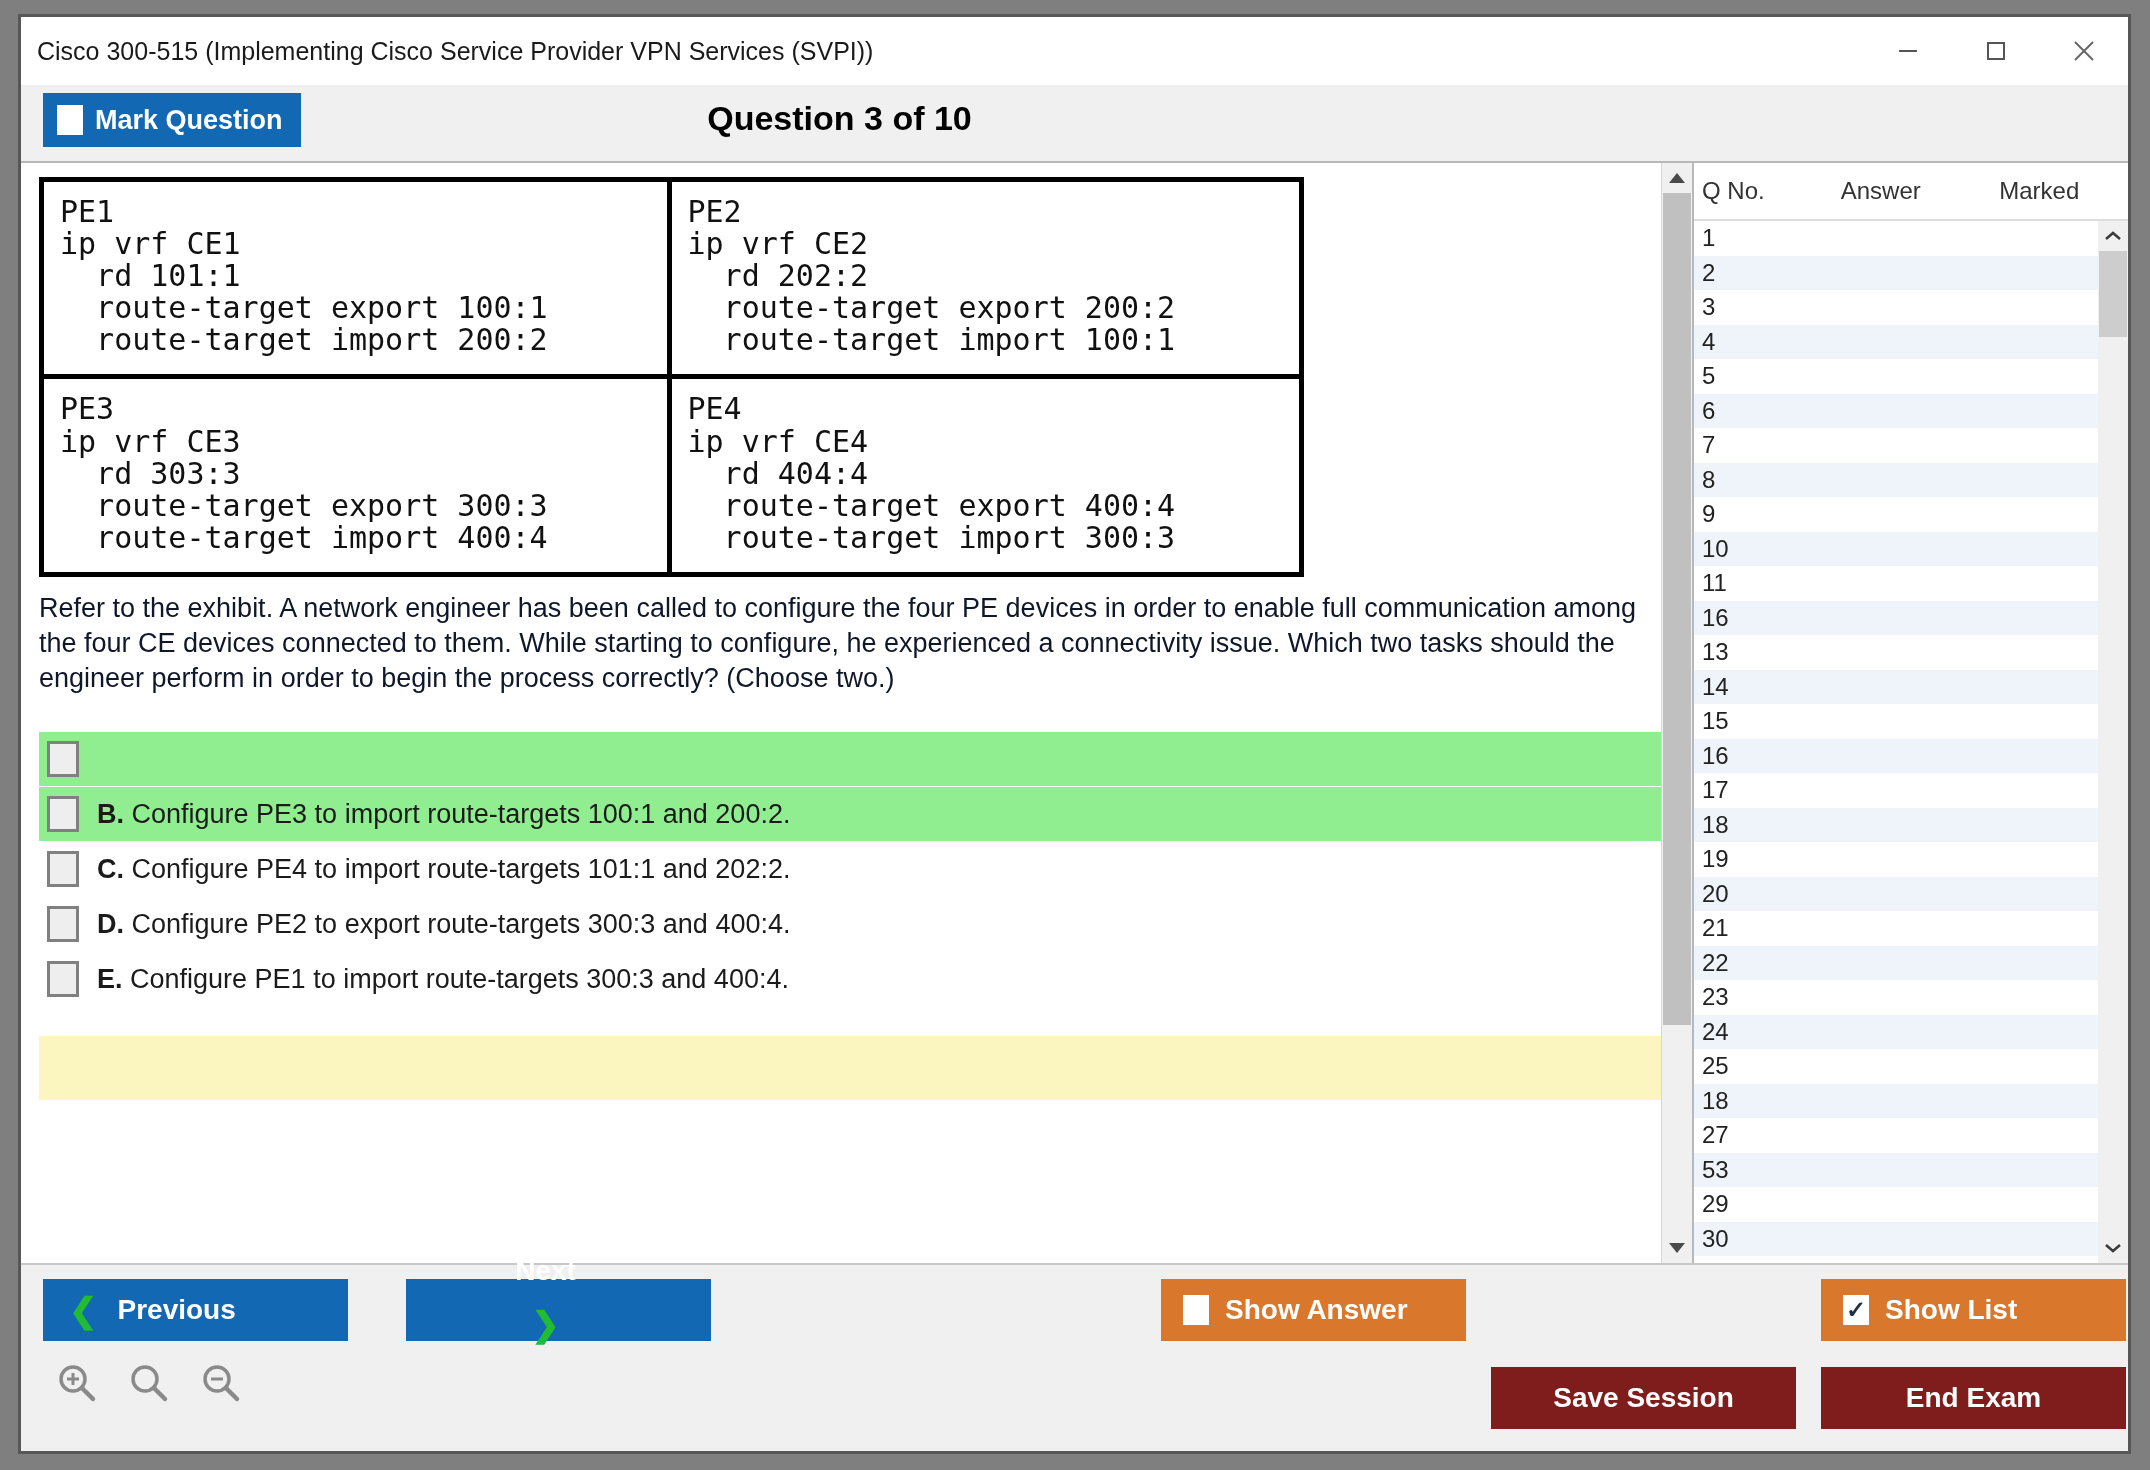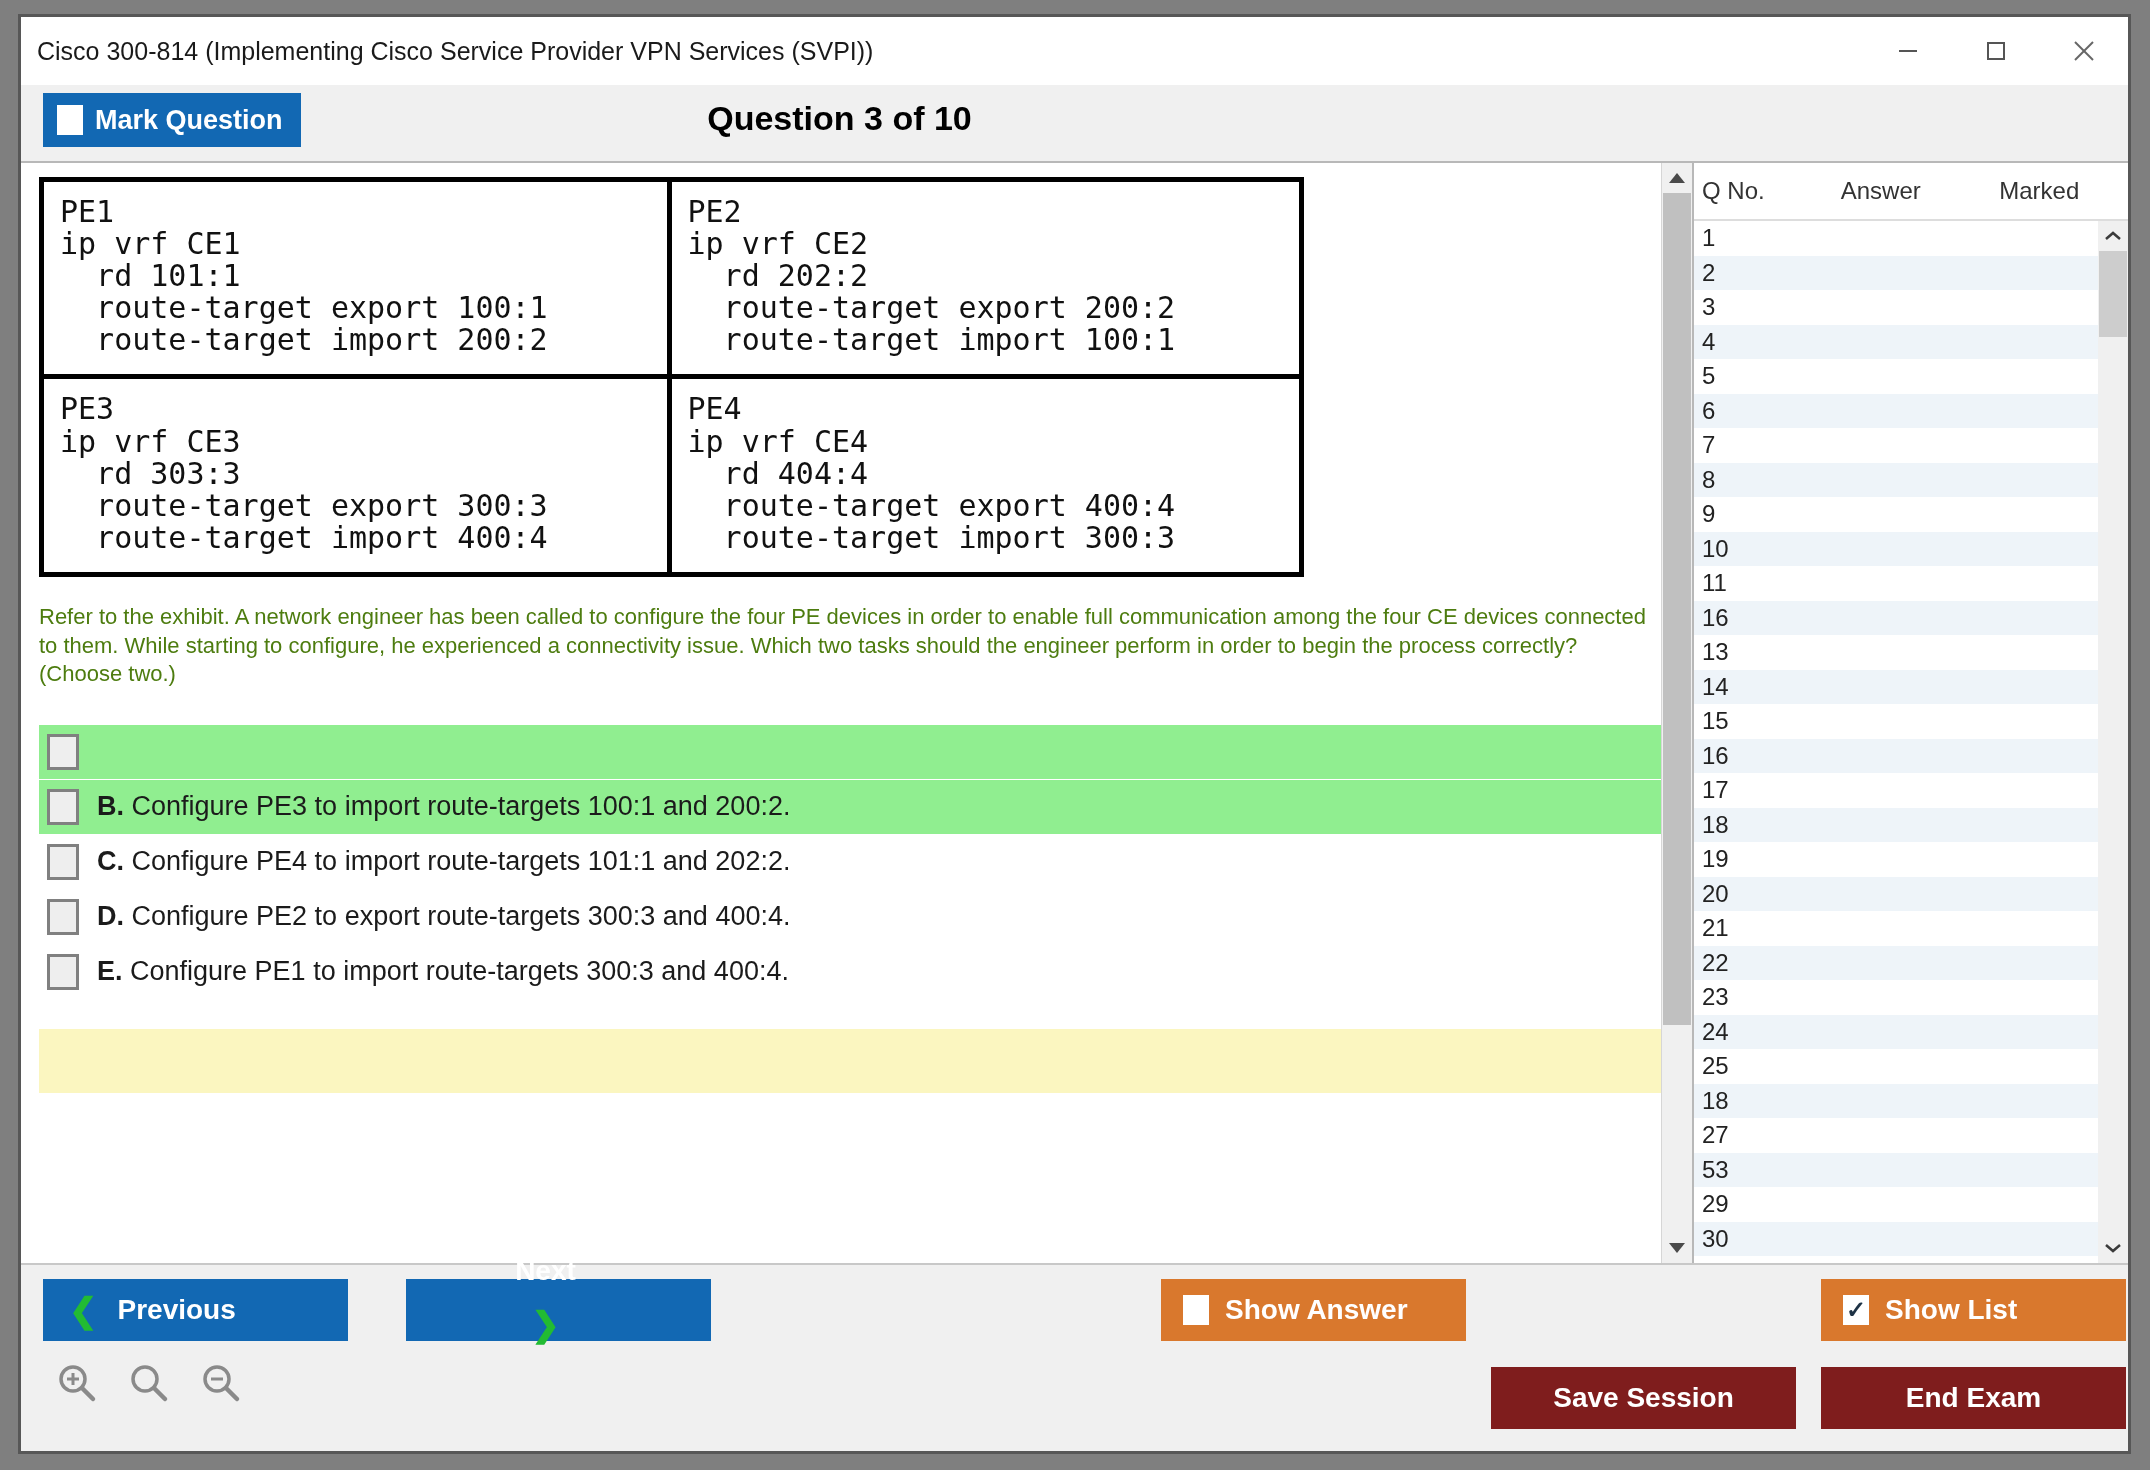--- a/index.html
+++ b/index.html
@@ -128,24 +128,24 @@
     font-family: "DejaVu Sans Mono", monospace;
     font-size: 30px;
     line-height: 1.07;
     color: #111;
     white-space: pre;
   }
   .exhibit-cell.left { border-right: 5px solid #000; }
 
   
   .stem {
-    margin-top: 26px;
-    font-size: 22px;
+    margin-top: 14px;
+    font-size: 27px;
     line-height: 1.30;
-    color: #4d7c0f;
+    color: #0f172a;
     max-width: 1660px;
   }
 
   
   .options { margin-top: 36px; }
   .option {
     display: flex;
     align-items: center;
     height: 54px;
     width: 1655px;
@@ -333,21 +333,21 @@
   }
   .zoom-row .zicon { cursor: pointer; display: block; }
 </style>
 </head>
 <body>
 
 <div id="app">
   <div class="window">
 
     <div class="titlebar">
-      <div class="titlebar-text">Cisco 300-814 (Implementing Cisco Service Provider VPN Services (SVPI))</div>
+      <div class="titlebar-text">Cisco 300-515 (Implementing Cisco Service Provider VPN Services (SVPI))</div>
       <div class="titlebar-spacer"></div>
       <div class="wincontrol">
         <svg width="30" height="30" viewBox="0 0 30 30">
           <line x1="6" y1="15" x2="24" y2="15" stroke="#555" stroke-width="2"></line>
         </svg>
       </div>
       <div class="wincontrol">
         <svg width="30" height="30" viewBox="0 0 30 30">
           <rect x="7" y="7" width="16" height="16" fill="none" stroke="#555" stroke-width="2"></rect>
         </svg>

